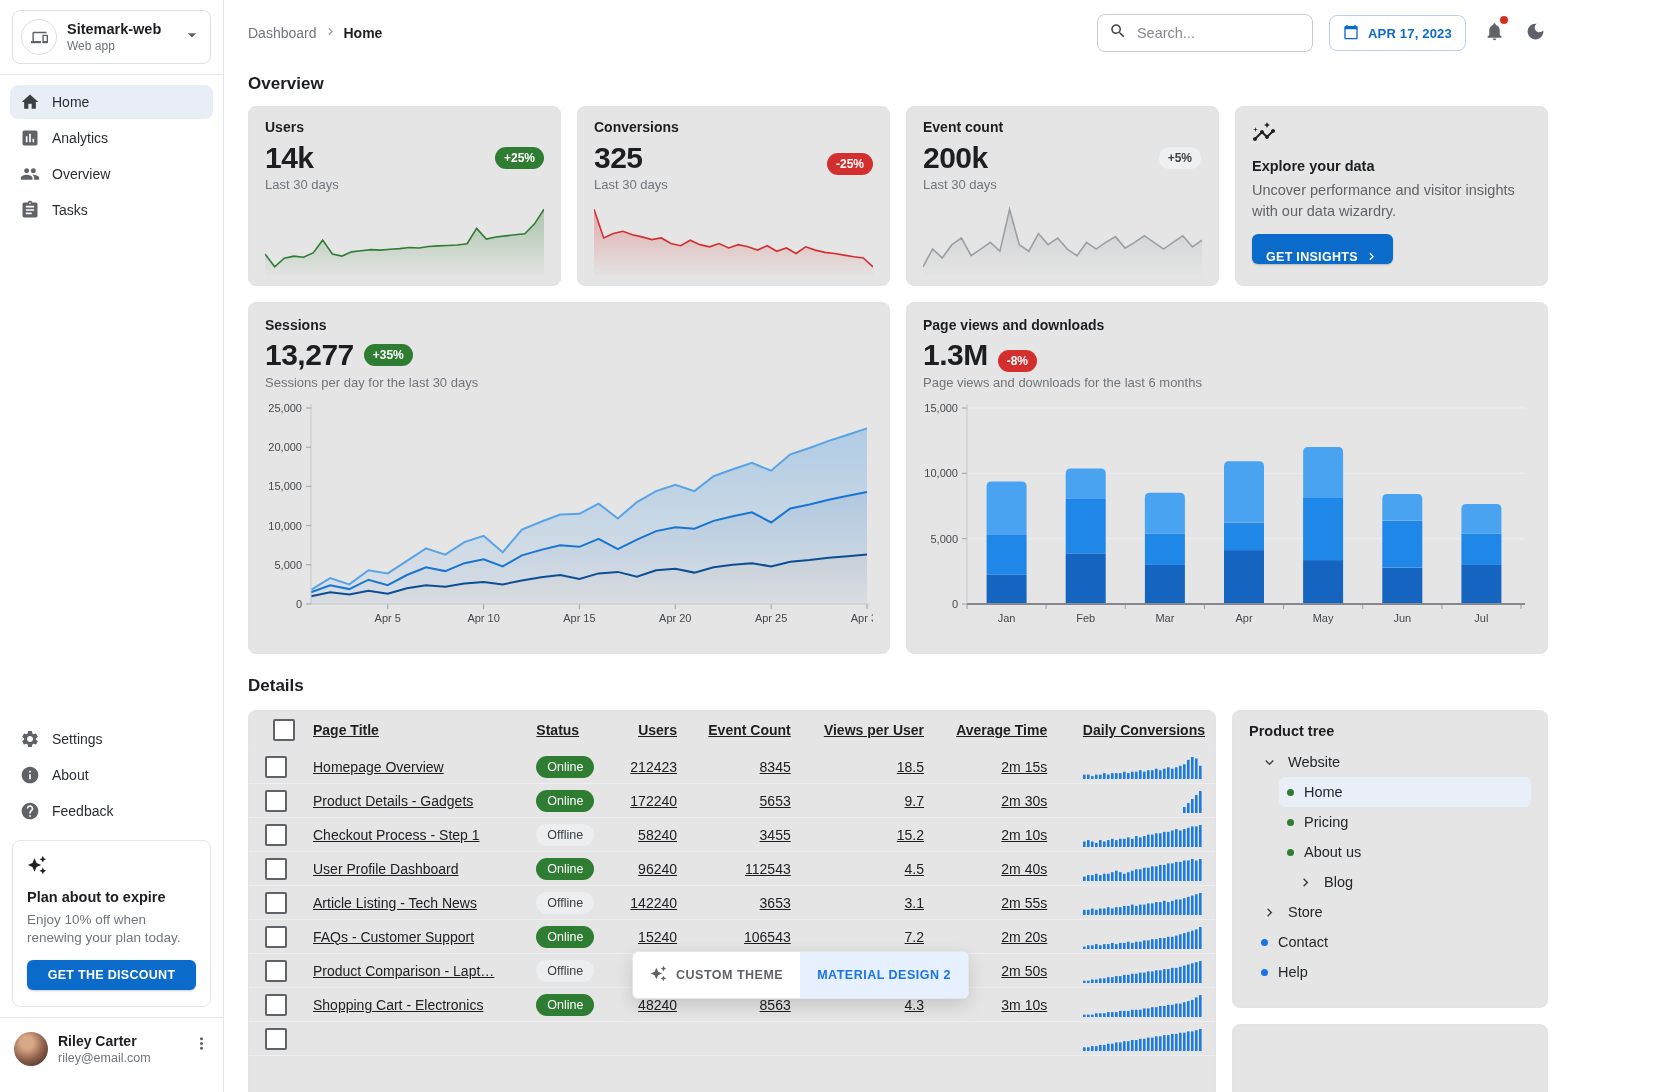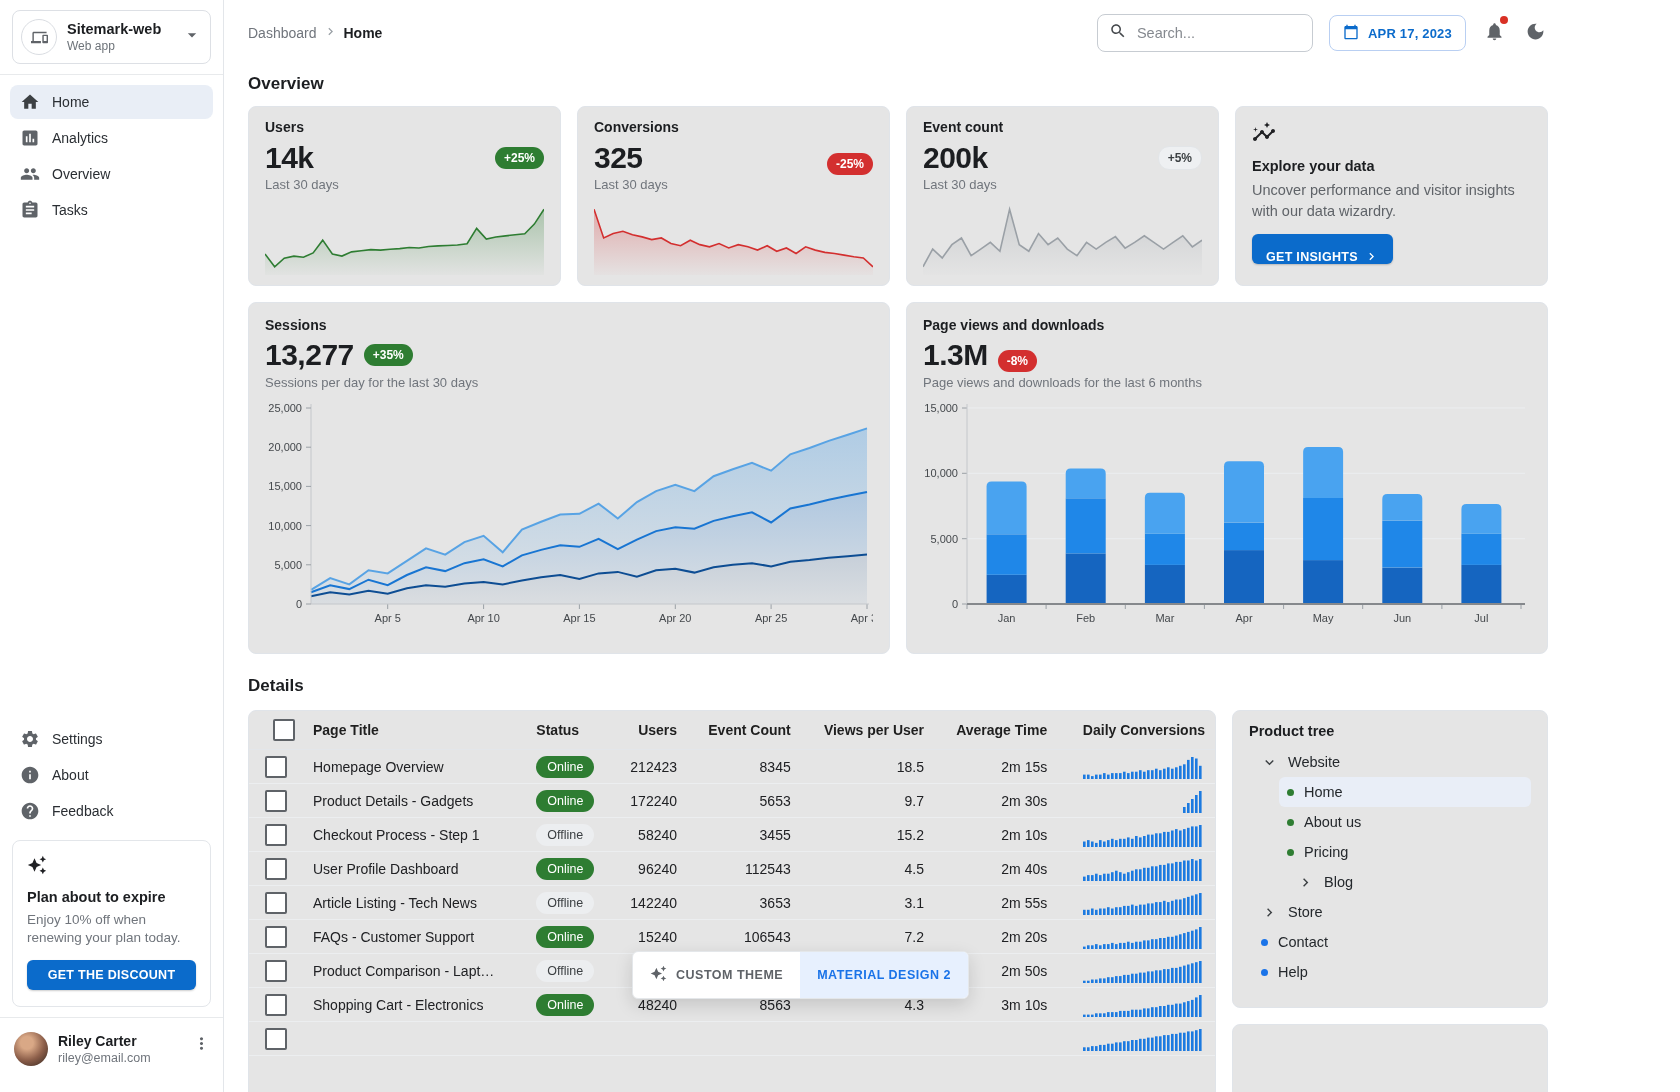--- a/index.html
+++ b/index.html
@@ -62,21 +62,21 @@
   .insight-card .btn-primary{width:auto;padding:0 14px;display:inline-flex;height:30px;align-items:flex-end;}
   
   .grid-charts{display:grid;grid-template-columns:1fr 1fr;gap:16px;margin-top:16px;}
   .chart-card{height:352px;padding:14px 16px;}
   .chart-value-row{display:flex;align-items:center;gap:10px;margin-top:5px;}
   .chart-value{font-size:30px;font-weight:600;letter-spacing:-.5px;}
   .chart-subtitle{font-size:13px;color:#70757c;margin:3px 0 10px;}
   
   .details-row{display:flex;gap:16px;margin-top:14px;align-items:flex-start;}
   .table-card{flex:1;overflow:hidden;min-height:420px;}
-  table{width:100%;border-collapse:collapse;font-size:14px;}
+  table{width:100%;border-collapse:collapse;font-size:14px;text-decoration:underline;}
   th{font-weight:700;color:#1f1f1f;height:38px;border-bottom:1px solid #e3e6ea;padding:0 10px;white-space:nowrap;}
   td{height:33px;border-bottom:1px solid #eceef0;padding:0 10px;color:#202124;white-space:nowrap;}
   .al{text-align:left;} .ar{text-align:right;}
   .cbx-cell{width:38px;padding:0 0 0 16px;}
   .cbx{width:18px;height:18px;border:2px solid #5f6368;border-radius:2px;background:#fff;cursor:pointer;display:inline-block;vertical-align:middle;}
   .status-chip{display:inline-flex;align-items:center;height:22px;padding:0 11px;border-radius:11px;font-size:12.5px;}
   .status-chip.online{background:#2e7d32;color:#fff;}
   .status-chip.offline{background:#eceef0;color:#3c4043;}
   .spark-cell{text-align:right;padding-right:12px;}
   
@@ -791,25 +791,25 @@
                     <path d="M16.59 8.59 12 13.17 7.41 8.59 6 10l6 6 6-6z"></path>
                   </svg>
                   <span>Website</span>
                 </div>
                 <div class="tree-item selected" style="margin-left:30px">
     <span class="tree-dot" style="background:#2e7d32"></span>
                   <span>Home</span>
                 </div>
                 <div class="tree-item" style="margin-left:30px">
     <span class="tree-dot" style="background:#2e7d32"></span>
-                  <span>About us</span>
+                  <span>Pricing</span>
                 </div>
                 <div class="tree-item" style="margin-left:30px">
     <span class="tree-dot" style="background:#2e7d32"></span>
-                  <span>Pricing</span>
+                  <span>About us</span>
                 </div>
                 <div class="tree-item" style="margin-left:40px">
     <svg width="17" height="17" viewBox="0 0 24 24" fill="#3c4043">
                     <path d="M10 6 8.59 7.41 13.17 12l-4.58 4.59L10 18l6-6z"></path>
                   </svg>
                   <span>Blog</span>
                 </div>
                 <div class="tree-item" style="margin-left:4px">
     <svg width="17" height="17" viewBox="0 0 24 24" fill="#3c4043">
                     <path d="M10 6 8.59 7.41 13.17 12l-4.58 4.59L10 18l6-6z"></path>

